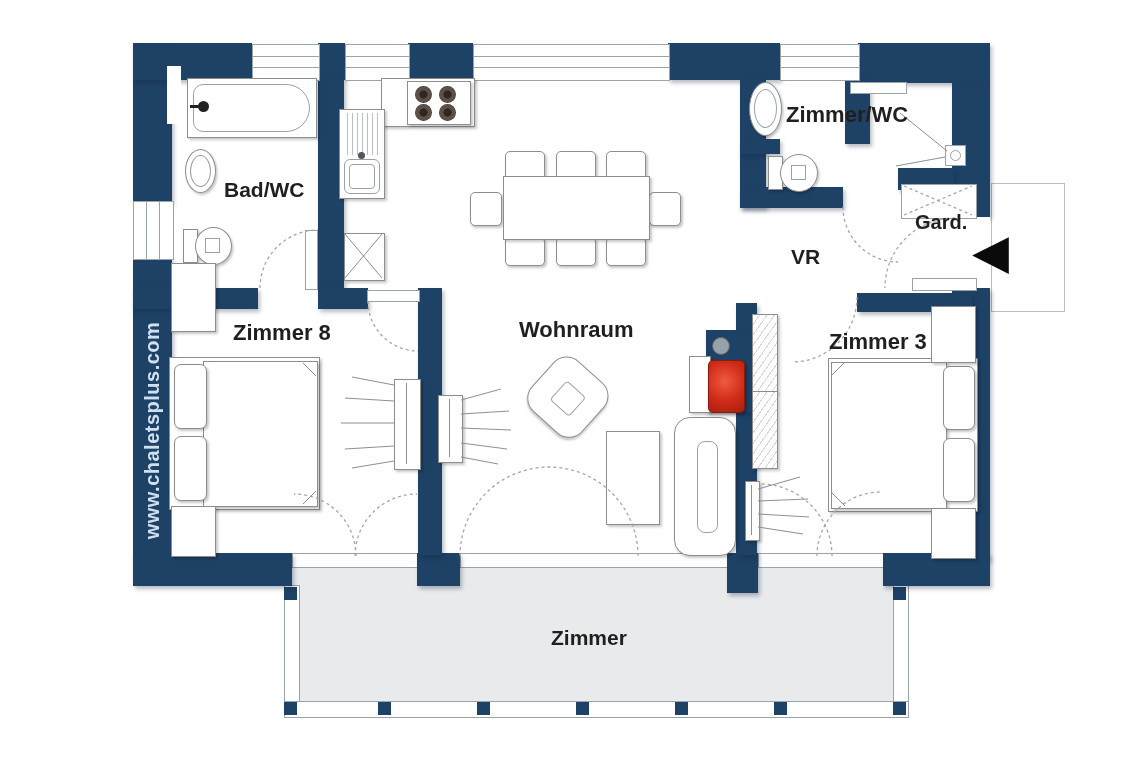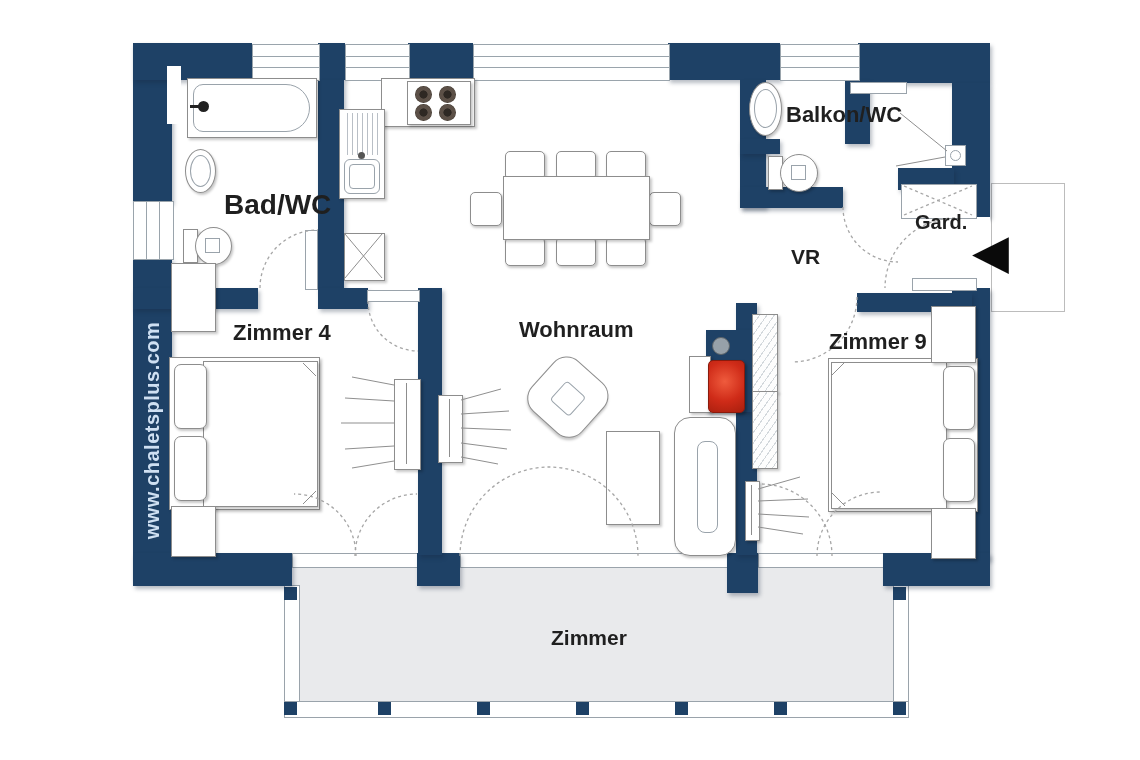--- a/index.html
+++ b/index.html
@@ -213,27 +213,27 @@
       <path class="thin" d="M 896 166 L 945 157"></path>
     </g>
     <g>
       <path class="thin" d="M 303 363 L 316 376"></path>
         <path class="thin" d="M 303 504 L 316 491"></path>
       <path class="thin" d="M 844 363 L 831 376"></path>
         <path class="thin" d="M 845 506 L 832 493"></path>
     </g>
   </svg>
 
-  <div class="label" style="left:224px;top:189px;font-size:28px;">Bad/WC</div>
-  <div class="label" style="left:233px;top:320px;font-size:22px;">Zimmer 4</div>
+  <div class="label" style="left:224px;top:178px;font-size:21px;">Bad/WC</div>
+  <div class="label" style="left:233px;top:320px;font-size:22px;">Zimmer 8</div>
   <div class="label" style="left:519px;top:317px;font-size:22px;">Wohnraum</div>
-  <div class="label" style="left:786px;top:102px;font-size:22px;">Balkon/WC</div>
+  <div class="label" style="left:786px;top:102px;font-size:22px;">Zimmer/WC</div>
   <div class="label" style="left:791px;top:245px;font-size:21px;">VR</div>
   <div class="label" style="left:915px;top:211px;font-size:20px;">Gard.</div>
-  <div class="label" style="left:829px;top:329px;font-size:22px;">Zimmer 9</div>
+  <div class="label" style="left:829px;top:329px;font-size:22px;">Zimmer 3</div>
   <div class="label" style="left:551px;top:626px;font-size:21px;">Zimmer</div>
 
   <span id="arrow" style="left:972px;top:228px;">◀</span>
 
   <div id="wm">
     <span>www.chaletsplus.com</span>
   </div>
 
 </div>
 

